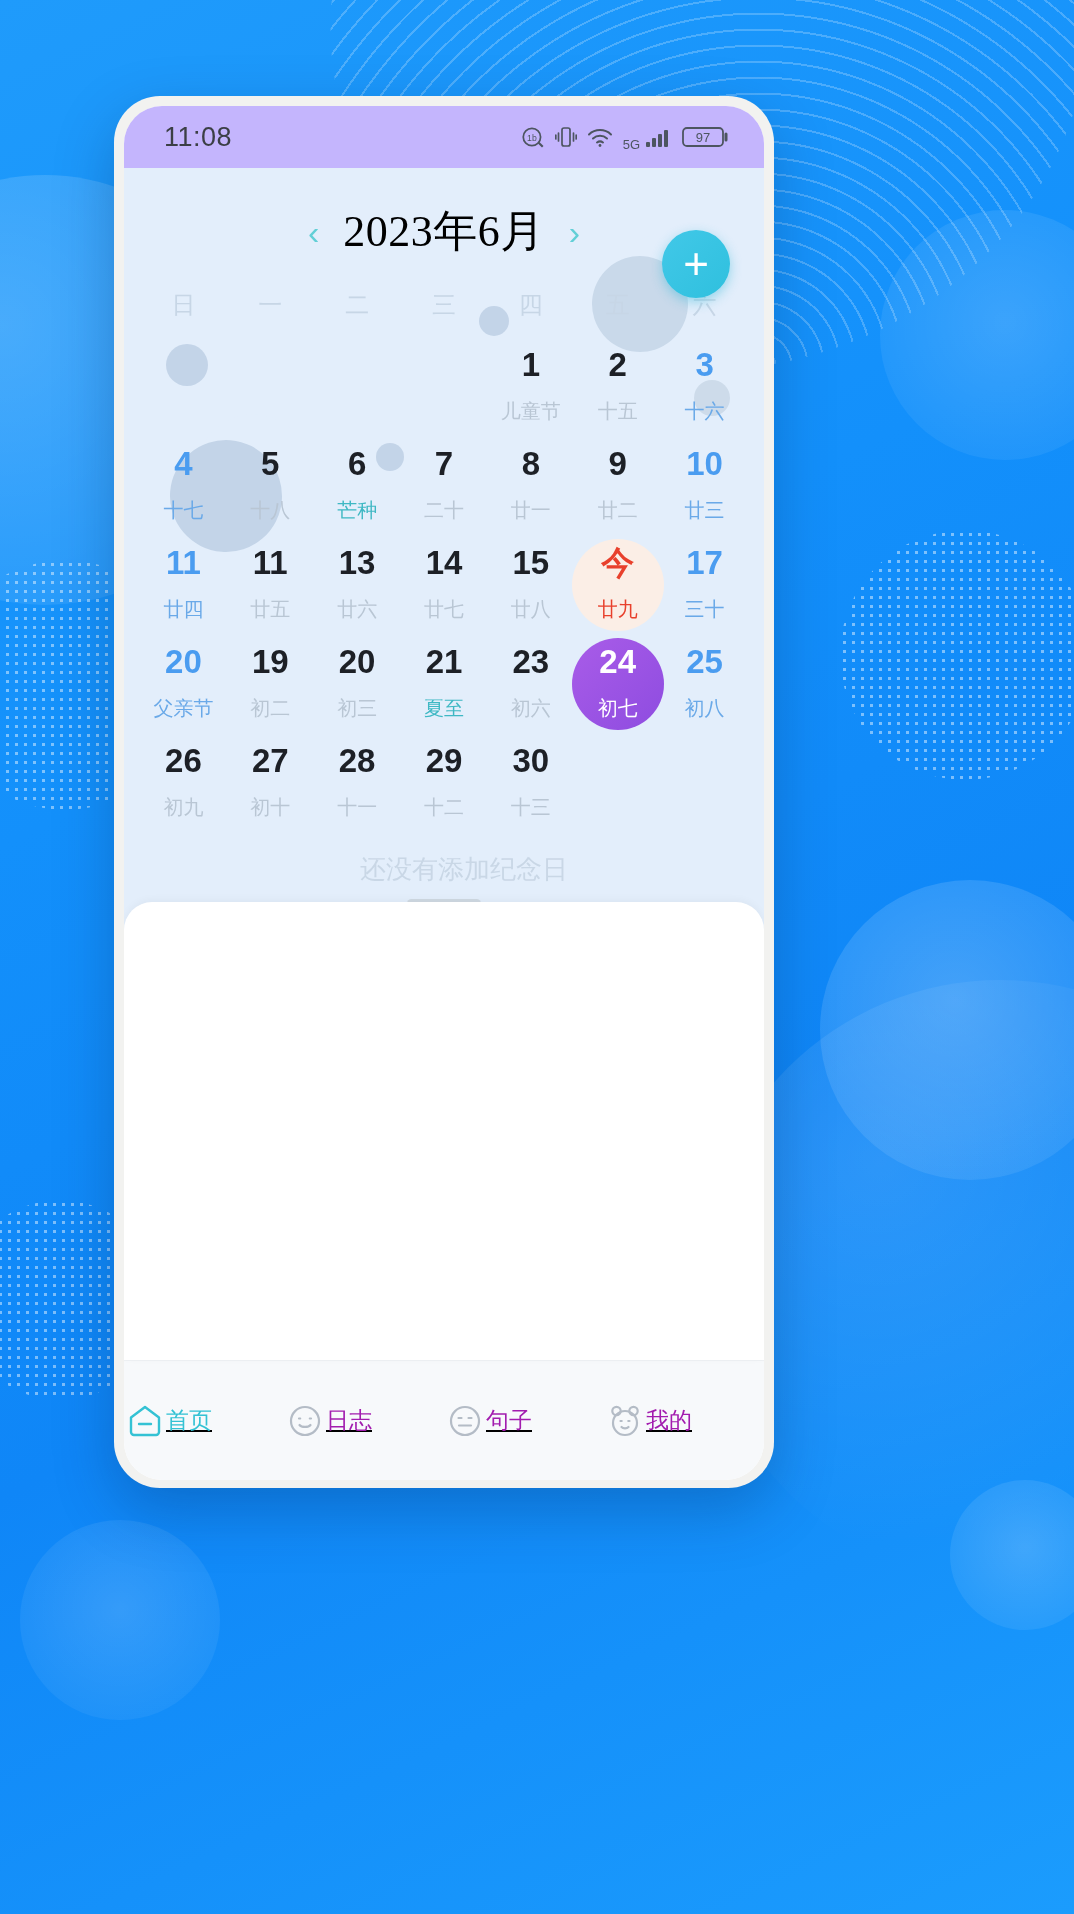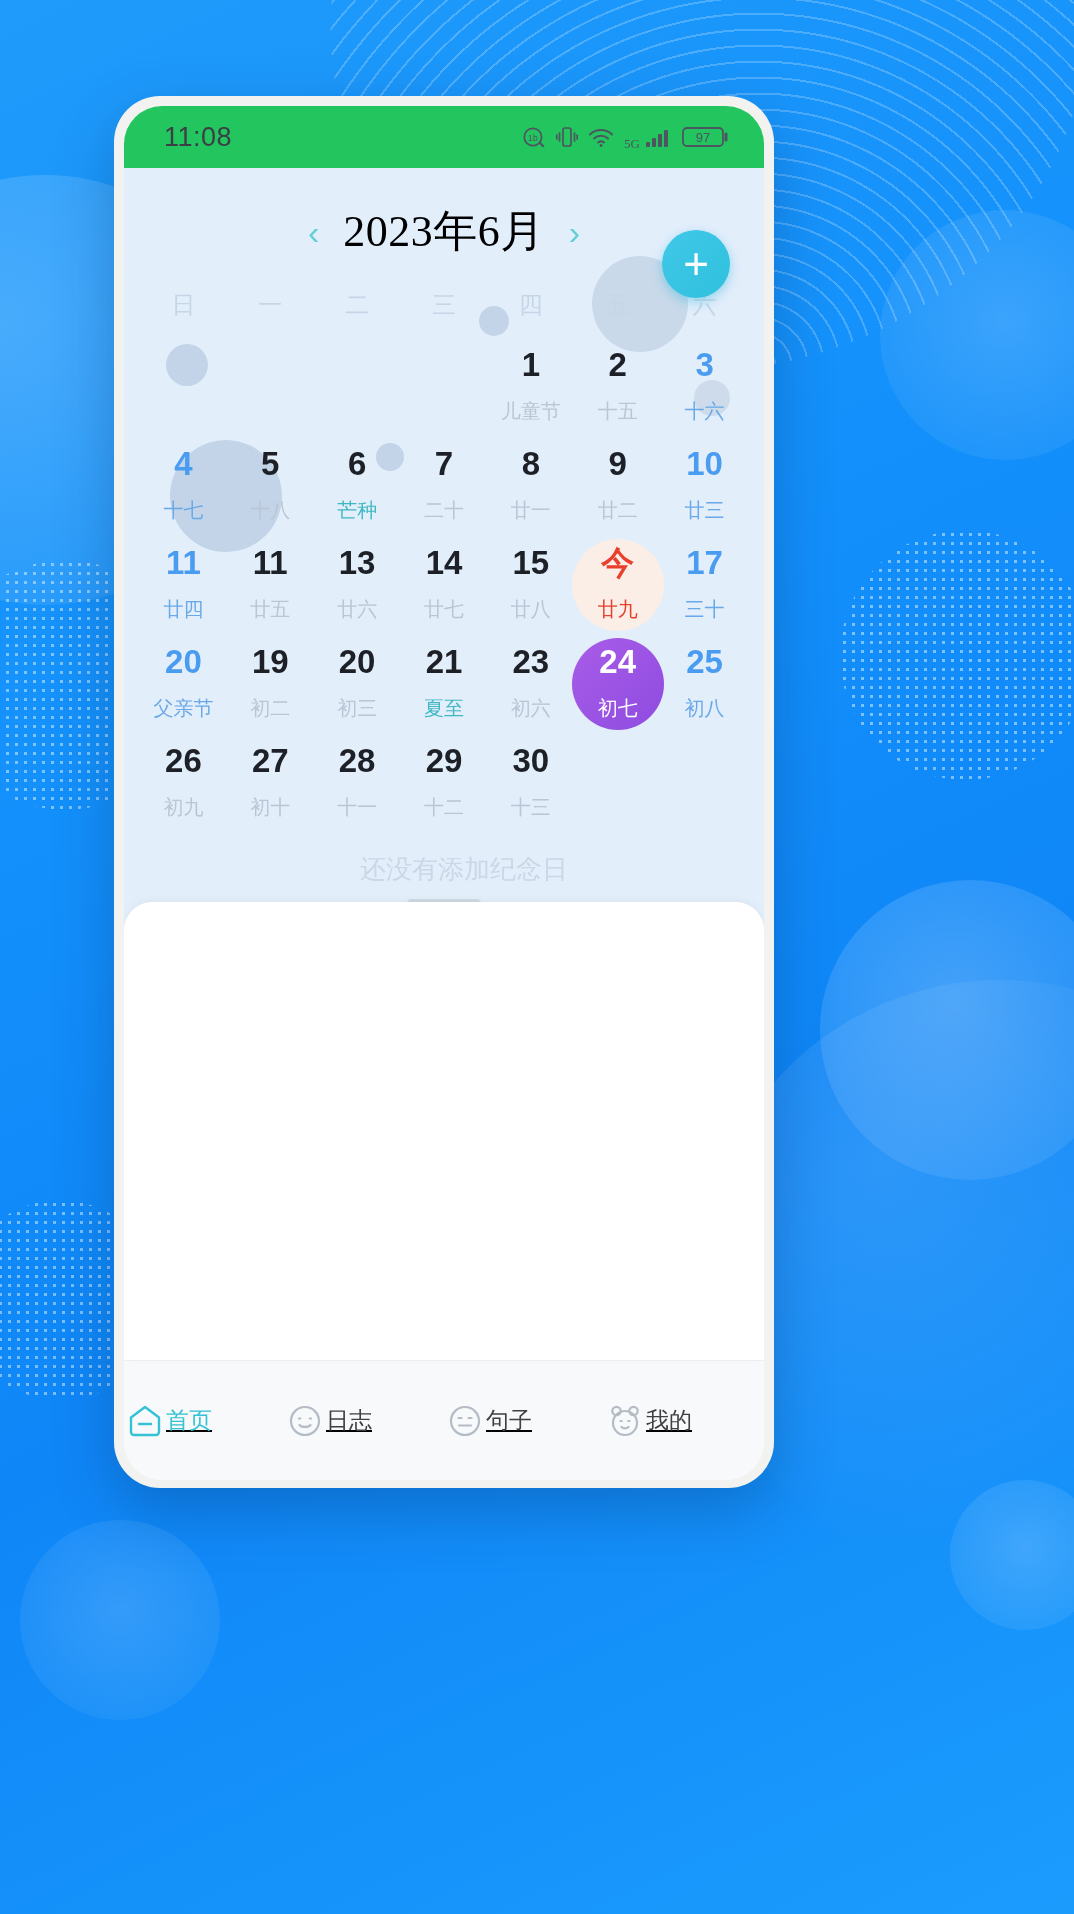--- a/index.html
+++ b/index.html
@@ -63,28 +63,28 @@
     background: #ffffff;
     border-radius: 38px;
     overflow: hidden;
     position: relative;
     display: flex; flex-direction: column;
   }
 
   
   #statusbar {
     height: 62px; flex: 0 0 62px;
-    background: #22c55e;
+    background: #c4b5fd;
     display: flex; align-items: center; justify-content: space-between;
     padding: 0 34px 0 40px;
   }
   #clock { font-size: 27px; color: #3b3f45; letter-spacing: .5px; }
   #sysicons { display: flex; align-items: center; gap: 9px; color: #4d5560; }
   #sysicons svg { display: block; }
-  .netlabel { font-size: 13px; color: #4d5560; margin-right: -4px; align-self: flex-start; margin-top: 14px; font-family: Liberation Serif, serif;}
+  .netlabel { font-size: 13px; color: #4d5560; margin-right: -4px; align-self: flex-start; margin-top: 14px;}
 
   
   #calcard {
     background: #e3eefb;
     position: relative;
     padding: 0 0 22px 0;
     flex: 0 0 auto;
     overflow: hidden;
   }
   .deco { position: absolute; pointer-events: none; }
@@ -199,21 +199,21 @@
     background: #f7f9fb;
     display: grid; grid-template-columns: repeat(4, 1fr);
     align-items: center;
     border-top: 1px solid #eef1f4;
   }
   .navitem {
     display: flex; flex-direction: row; align-items: center; gap: 0;
     cursor: pointer;
     text-decoration: underline;
   }
-  .navitem .navlabel { font-size: 23px; color: #404040; }
+  .navitem .navlabel { font-size: 23px; color: #a21caf; }
   .navitem.active .navlabel { color: #34c2d4; }
   .navitem svg { display: block; }
 </style>
 </head>
 <body>
 
 <div id="backdrop">
   <div class="arcs"></div>
   <div class="arcs2"></div>
   <div class="blob b1"></div>

